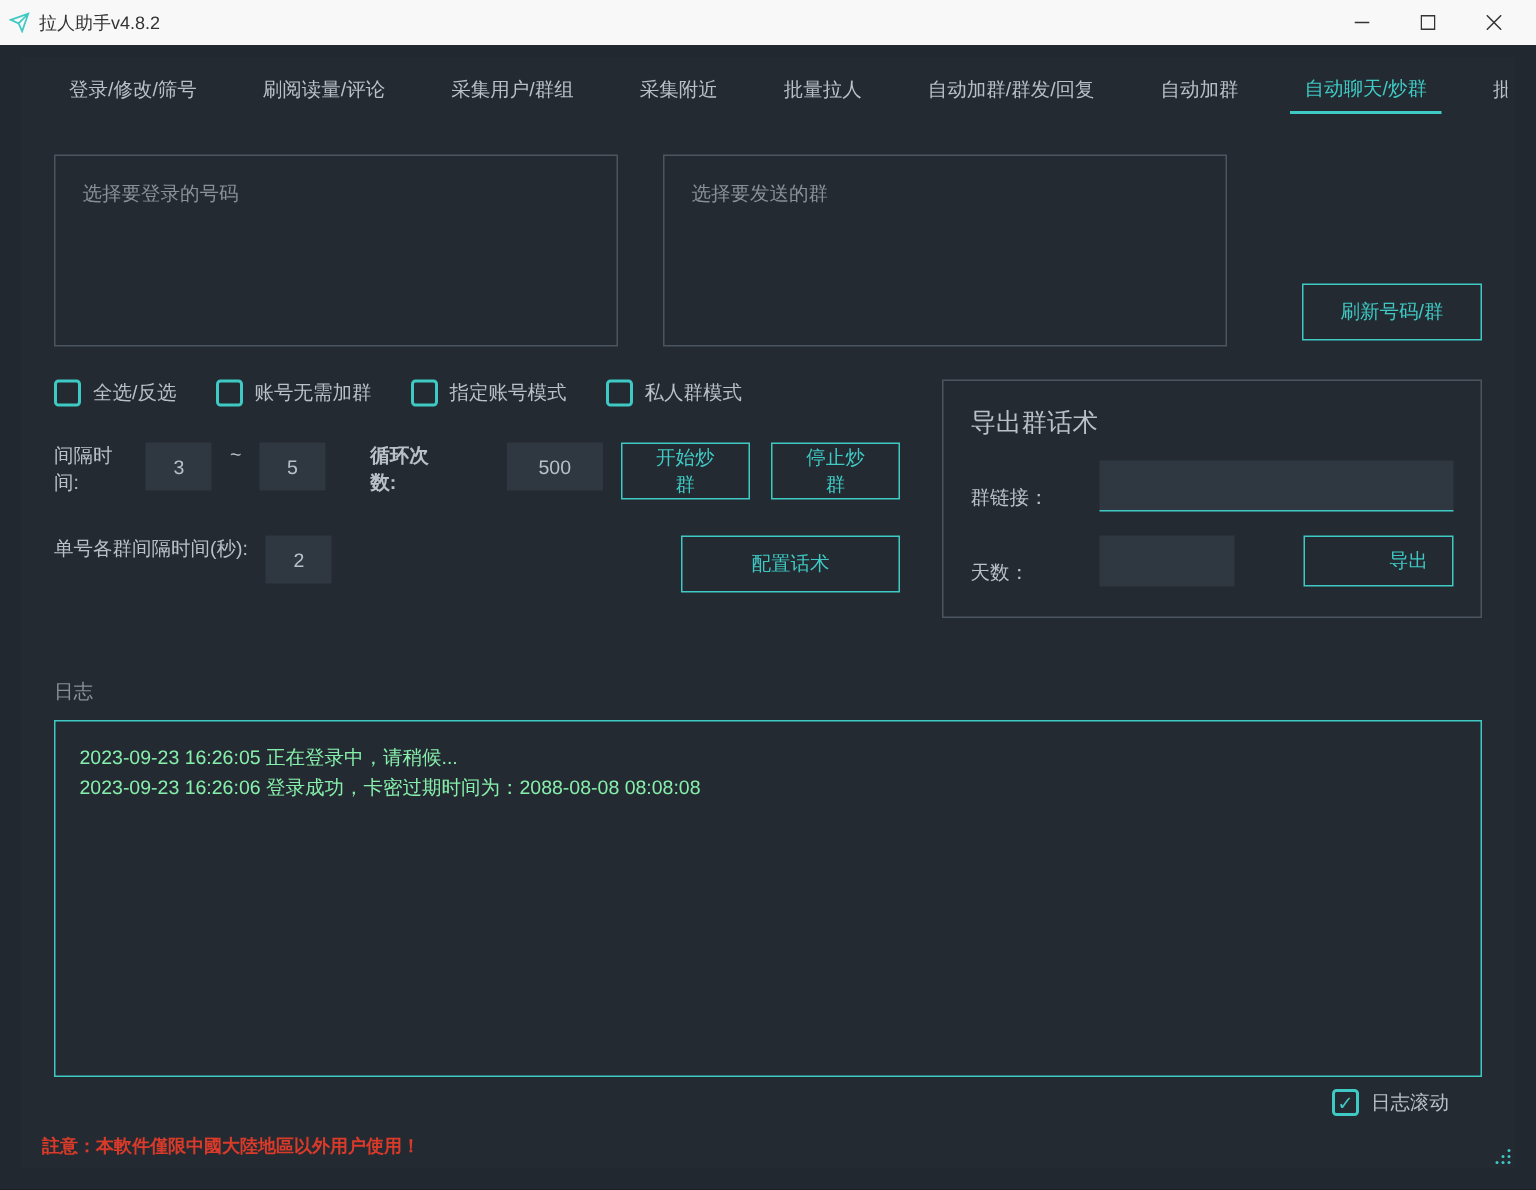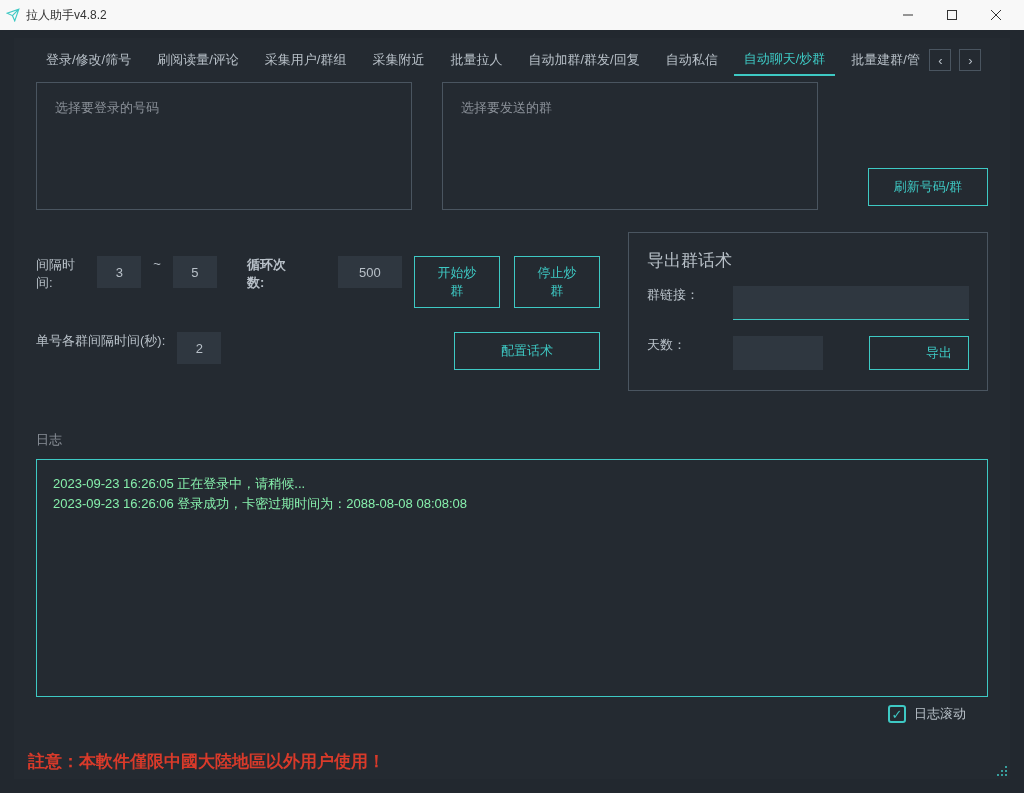--- a/index.html
+++ b/index.html
@@ -38,21 +38,21 @@
 .content {
   position: absolute;
   left: 14px; right: 14px; top: 38px; bottom: 14px;
   background: #242a31;
 }
 .tabs {
   display: flex;
   align-items: center;
   height: 44px;
   padding: 0 10px 0 22px;
-  gap: 6px;
+  gap: 24px;
 }
 .tab {
   padding: 6px 10px;
   color: #b8c0c8;
   cursor: pointer;
   white-space: nowrap;
   font-size: 13px;
 }
 .tab.active {
   color: #3ec9c4;
@@ -75,20 +75,21 @@
   flex: 1;
   height: 128px;
   border: 1px solid #4a5560;
   background: transparent;
   color: #ec4899;
   padding: 16px 18px;
   font-size: 13px;
   resize: none;
   outline: none;
   font-family: inherit;
+  margin-top: 21px;
 }
 .textbox::placeholder { color: #8a9098; }
 .btn-refresh {
   width: 120px; height: 38px;
   border: 1px solid #3ec9c4;
   background: transparent;
   color: #3ec9c4;
   cursor: pointer;
   align-self: flex-end;
   margin-bottom: 4px;
@@ -126,33 +127,33 @@
   border: none;
   color: #b8c0c8;
   text-align: center;
   font-size: 13px;
   outline: none;
 }
 .tilde { color: #b8c0c8; }
 .loop-input { width: 64px; margin-left: 29px; }
 .action-btns { display: flex; gap: 14px; margin-left: auto; }
 .btn-outline {
-  height: 52px; padding: 0 22px;
+  height: 38px; padding: 0 22px;
   border: 1px solid #3ec9c4; background: transparent;
   color: #3ec9c4; cursor: pointer; font-size: 13px;
 }
 .btn-config { width: 146px; height: 38px; }
 .right-panel {
   width: 360px;
   border: 1px solid #4a5560;
   padding: 16px 18px 20px;
 }
 .panel-title { color: #b8c0c8; margin-bottom: 14px; font-size: 17px; }
 .field-row {
-  display: flex; align-items: flex-start; gap: 30px; margin-bottom: 16px;
+  display: flex; align-items: flex-end; gap: 30px; margin-bottom: 16px;
 }
 .field-label { width: 56px; color: #b8c0c8; font-size: 13px; }
 .field-input {
   flex: 1; height: 34px;
   background: #2f3740; border: none; border-bottom: 1px solid #3ec9c4;
   color: #b8c0c8; padding: 0 8px; outline: none;
 }
 .field-input.small { width: 90px; flex: none; }
 .btn-export {
   width: 100px; height: 34px;
@@ -171,21 +172,21 @@
 }
 .log-line { color: #86efac; font-size: 13px; line-height: 1.5; }
 .log-footer {
   display: flex; justify-content: flex-end; align-items: center;
   padding: 8px 22px 0 22px; gap: 8px;
 }
 .warning {
   position: absolute;
   left: 14px; bottom: 6px;
   color: #d93a2a;
-  font-size: 17px;
+  font-size: 12px;
   font-weight: bold;
 }
 .resize-grip {
   position: absolute; right: 2px; bottom: 2px;
   width: 14px; height: 14px;
 }
 .resize-grip svg { width: 14px; height: 14px; }
 </style>
 </head>
 <body>
@@ -223,38 +224,56 @@
 
   <div class="content">
 
     <div class="tabs">
       <div class="tab">登录/修改/筛号</div>
       <div class="tab">刷阅读量/评论</div>
       <div class="tab">采集用户/群组</div>
       <div class="tab">采集附近</div>
       <div class="tab">批量拉人</div>
       <div class="tab">自动加群/群发/回复</div>
-      <div class="tab">自动私信</div>
+      <div class="tab">自动加群</div>
       <div class="tab active">自动聊天/炒群</div>
       <div class="tab" style="overflow:hidden;max-width:80px;">批量建群/管</div>
       <div class="tab-nav-btn">‹</div>
       <div class="tab-nav-btn">›</div>
     </div>
 
     <div class="main-area">
 
       <div class="row1">
         <textarea class="textbox" placeholder="选择要登录的号码" style=""></textarea>
         <textarea class="textbox" placeholder="选择要发送的群" style=""></textarea>
         <button class="btn-refresh">刷新号码/群</button>
       </div>
 
       <div class="row2">
 
         <div class="left-controls">
+          <div class="checkbox-row">
+            <label class="chk">
+                <span class="chk-box"></span>
+                <span>全选/反选</span>
+              </label>
+            <label class="chk">
+                <span class="chk-box"></span>
+                <span>账号无需加群</span>
+              </label>
+            <label class="chk">
+                <span class="chk-box"></span>
+                <span>指定账号模式</span>
+              </label>
+            <label class="chk">
+                <span class="chk-box"></span>
+                <span>私人群模式</span>
+              </label>
+          </div>
 
           <div class="param-row">
             <span class="param-label">间隔时间:</span>
             <input class="num-input" value="3" style="">
             <span class="tilde">~</span>
             <input class="num-input" value="5" style="">
             <span class="param-label" style="margin-left:18px;font-weight:bold;">循环次数:</span>
             <input class="num-input loop-input" value="500" style="">
             <div class="action-btns">
               <button class="btn-outline">开始炒群</button>

